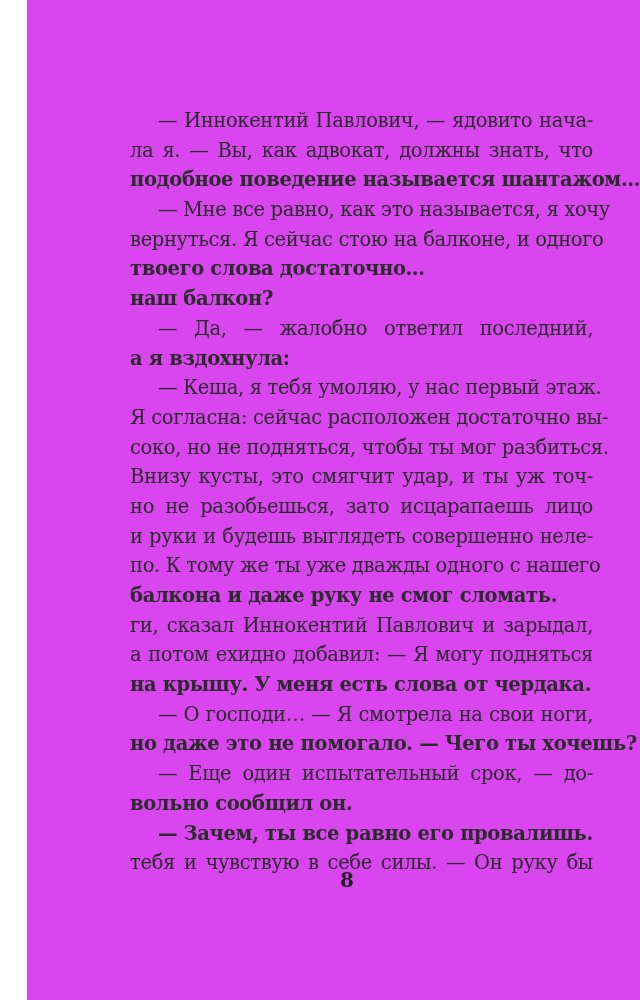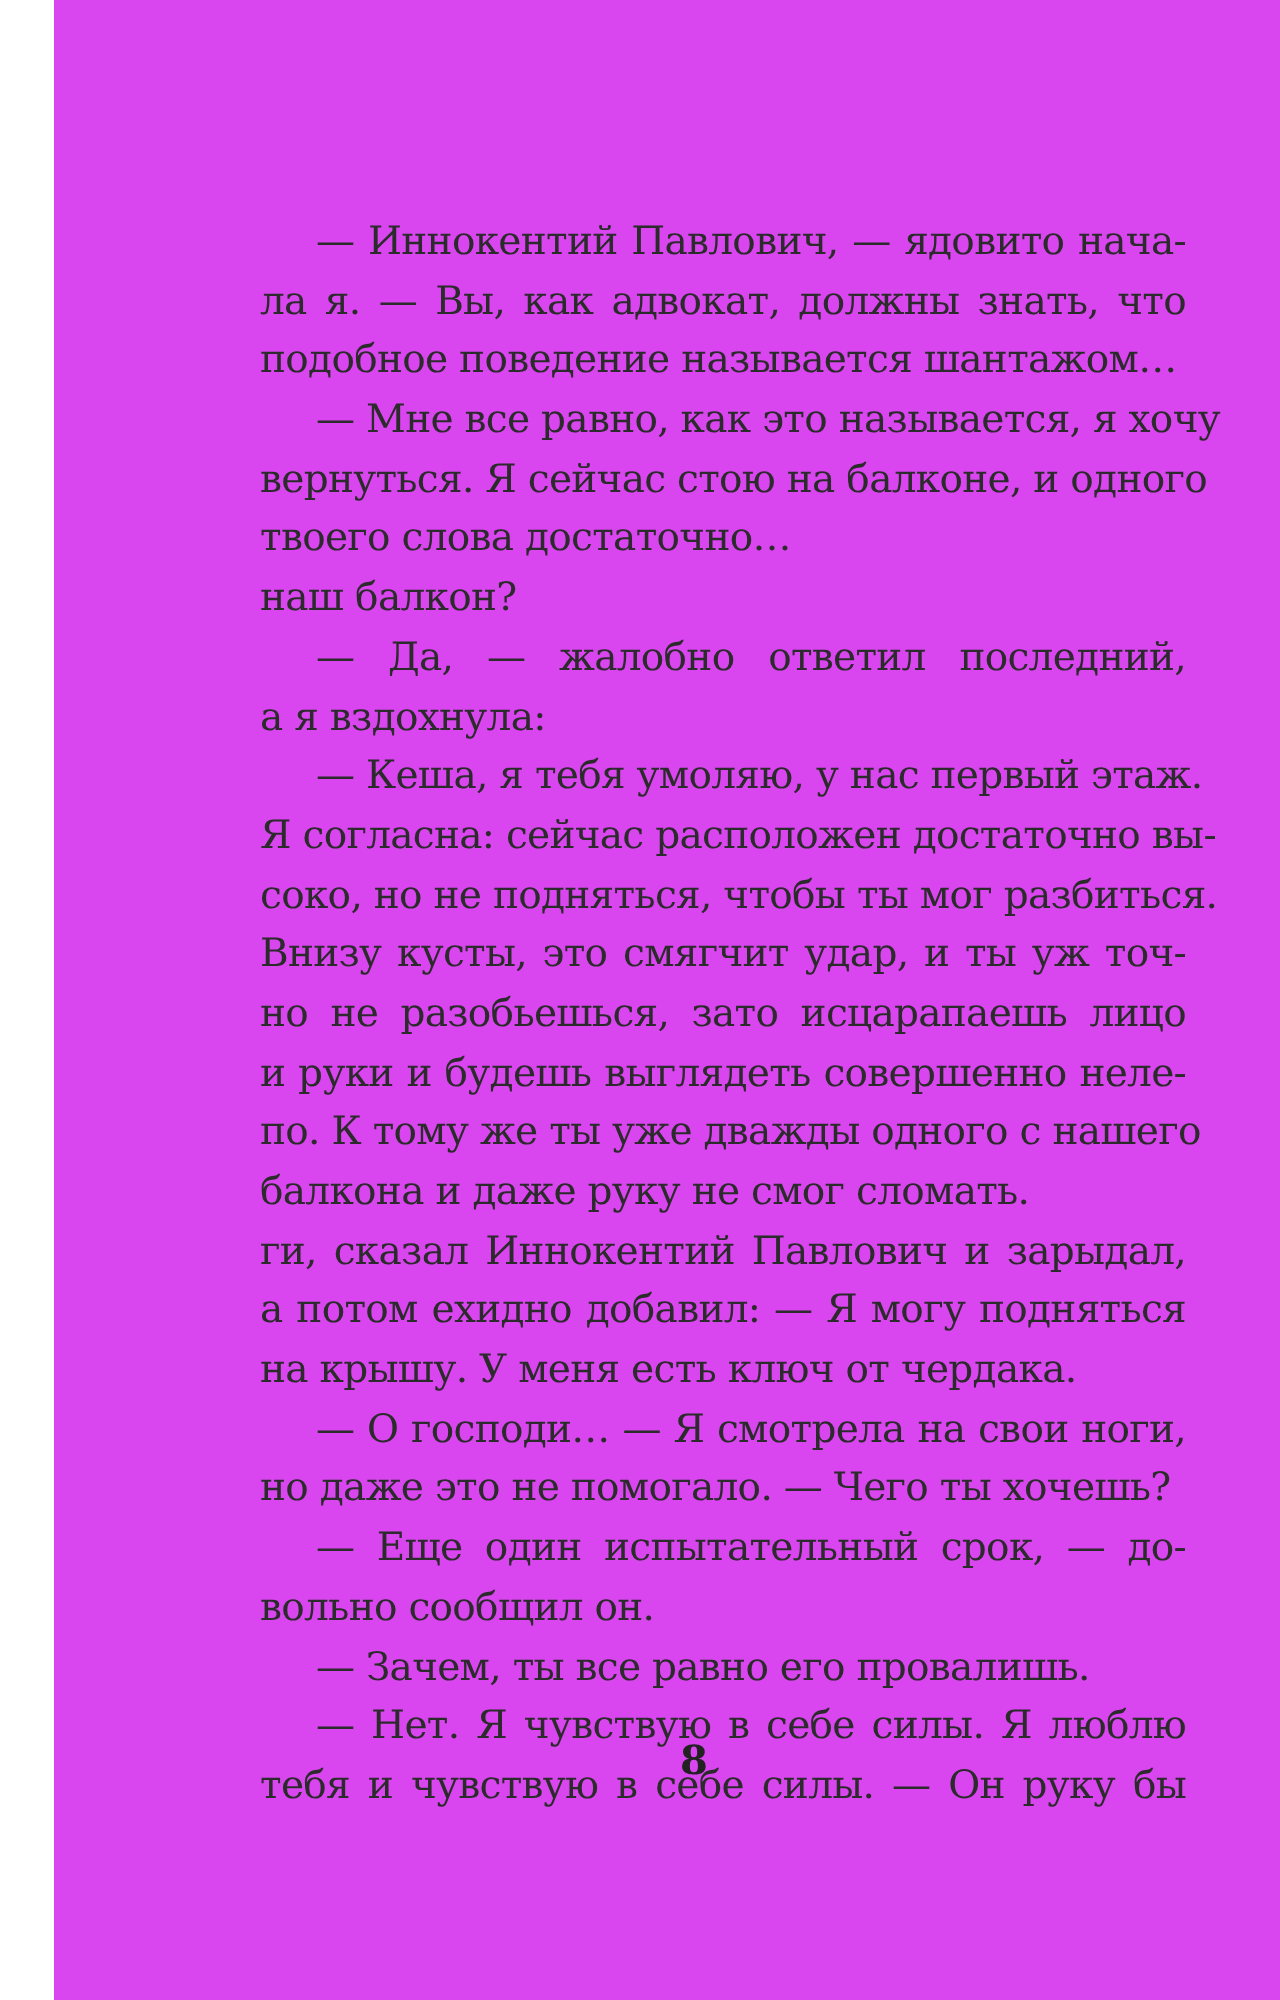--- a/index.html
+++ b/index.html
@@ -37,20 +37,21 @@
       text-align: justify;
       text-align-last: justify;
       height: 29.7px;
       letter-spacing: -0.35px;
     }
     .line.indent {
       padding-left: 28px;
     }
     .line.last {
       text-align-last: left;
+      font-weight: bold;
     }
     .page-number {
       position: absolute;
       left: 0;
       width: 640px;
       top: 868px;
       text-align: center;
       font-family: "DejaVu Serif", "Liberation Serif", serif;
       font-weight: bold;
       font-size: 20px;
@@ -74,24 +75,23 @@
     <span class="line indent">— Кеша, я тебя умоляю, у нас первый этаж.</span>
     <span class="line">Я согласна: сейчас расположен достаточно вы-</span>
     <span class="line">соко, но не подняться, чтобы ты мог разбиться.</span>
     <span class="line">Внизу кусты, это смягчит удар, и ты уж точ-</span>
     <span class="line">но не разобьешься, зато исцарапаешь лицо</span>
     <span class="line">и руки и будешь выглядеть совершенно неле-</span>
     <span class="line">по. К тому же ты уже дважды одного с нашего</span>
     <span class="line last">балкона и даже руку не смог сломать.</span>
     <span class="line">ги, сказал Иннокентий Павлович и зарыдал,</span>
     <span class="line">а потом ехидно добавил: — Я могу подняться</span>
-    <span class="line last">на крышу. У меня есть ключ от чердака.</span>
+    <span class="line last">на крышу. У меня есть слова от чердака.</span>
     <span class="line indent">— О господи… — Я смотрела на свои ноги,</span>
     <span class="line last">но даже это не помогало. — Чего ты хочешь?</span>
     <span class="line indent">— Еще один испытательный срок, — до-</span>
     <span class="line last">вольно сообщил он.</span>
     <span class="line indent last">— Зачем, ты все равно его провалишь.</span>
-    <span class="line indent">— Нет. Я чувствую в себе силы. Я люблю</span>
     <span class="line">тебя и чувствую в себе силы. — Он руку бы</span>
   </div>
 
   <div class="page-number">8</div>
 </div>
 
 </body></html>

